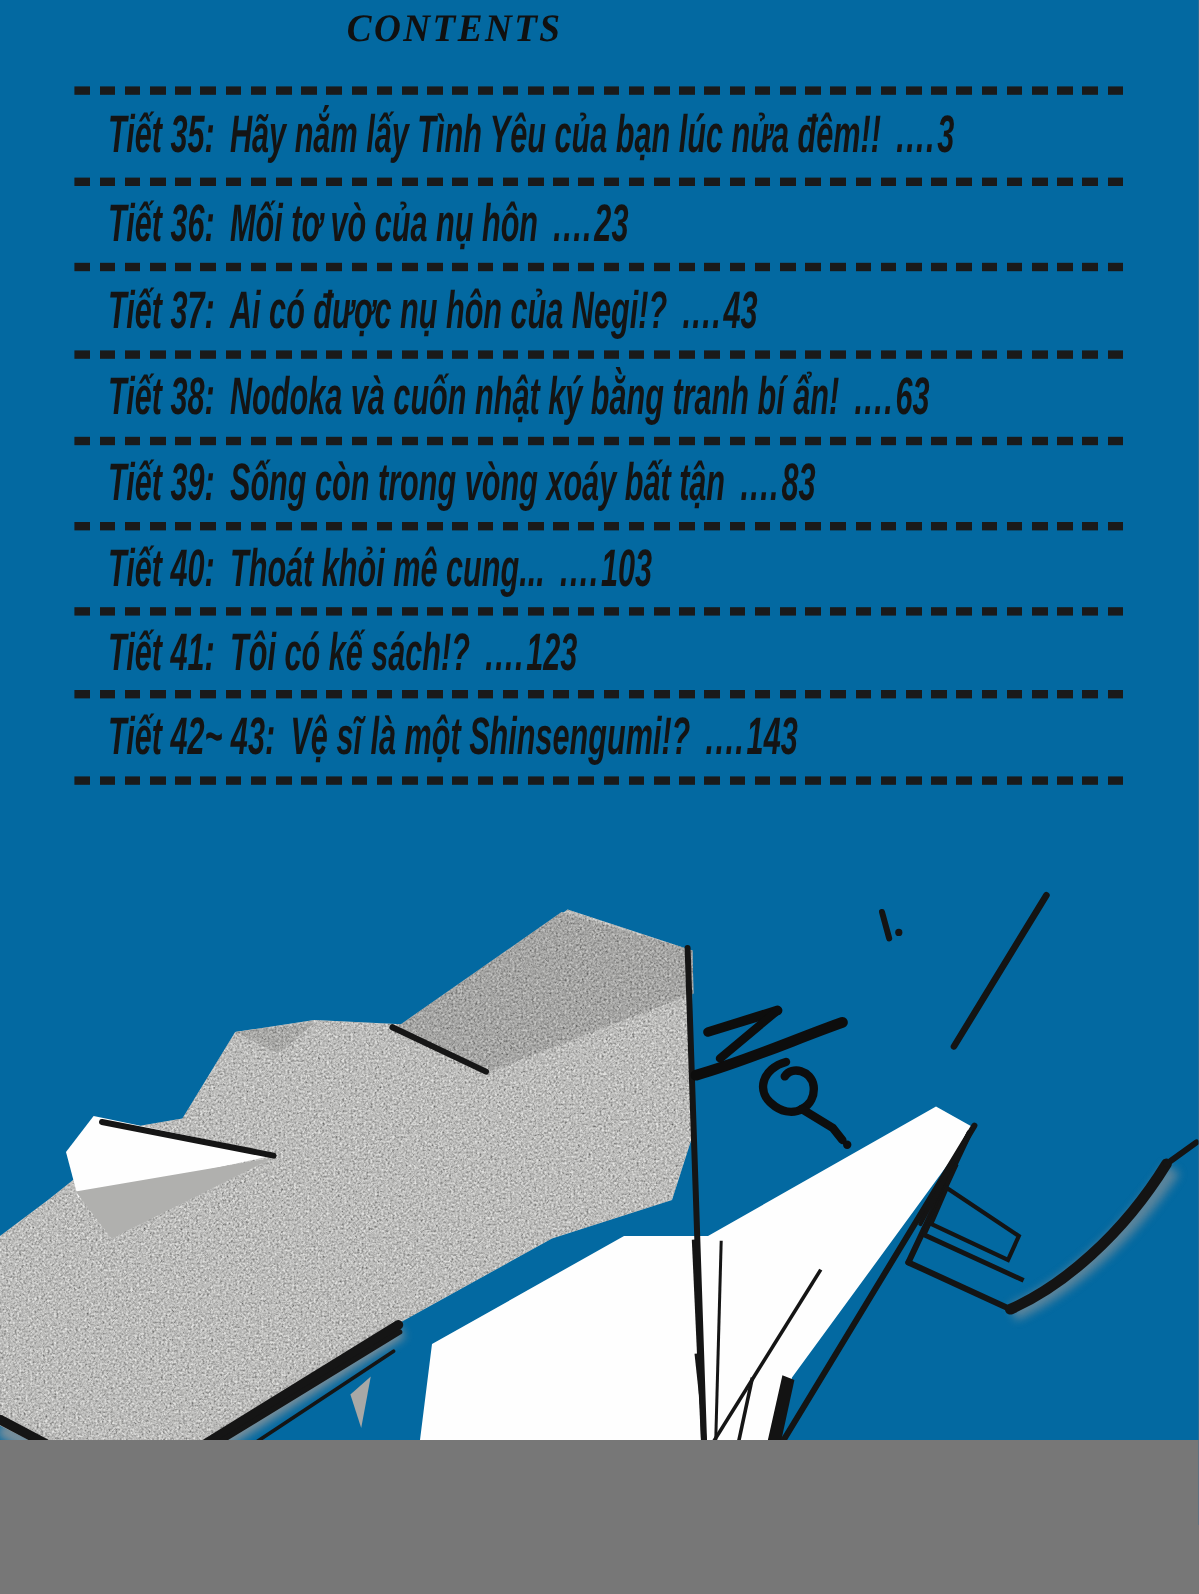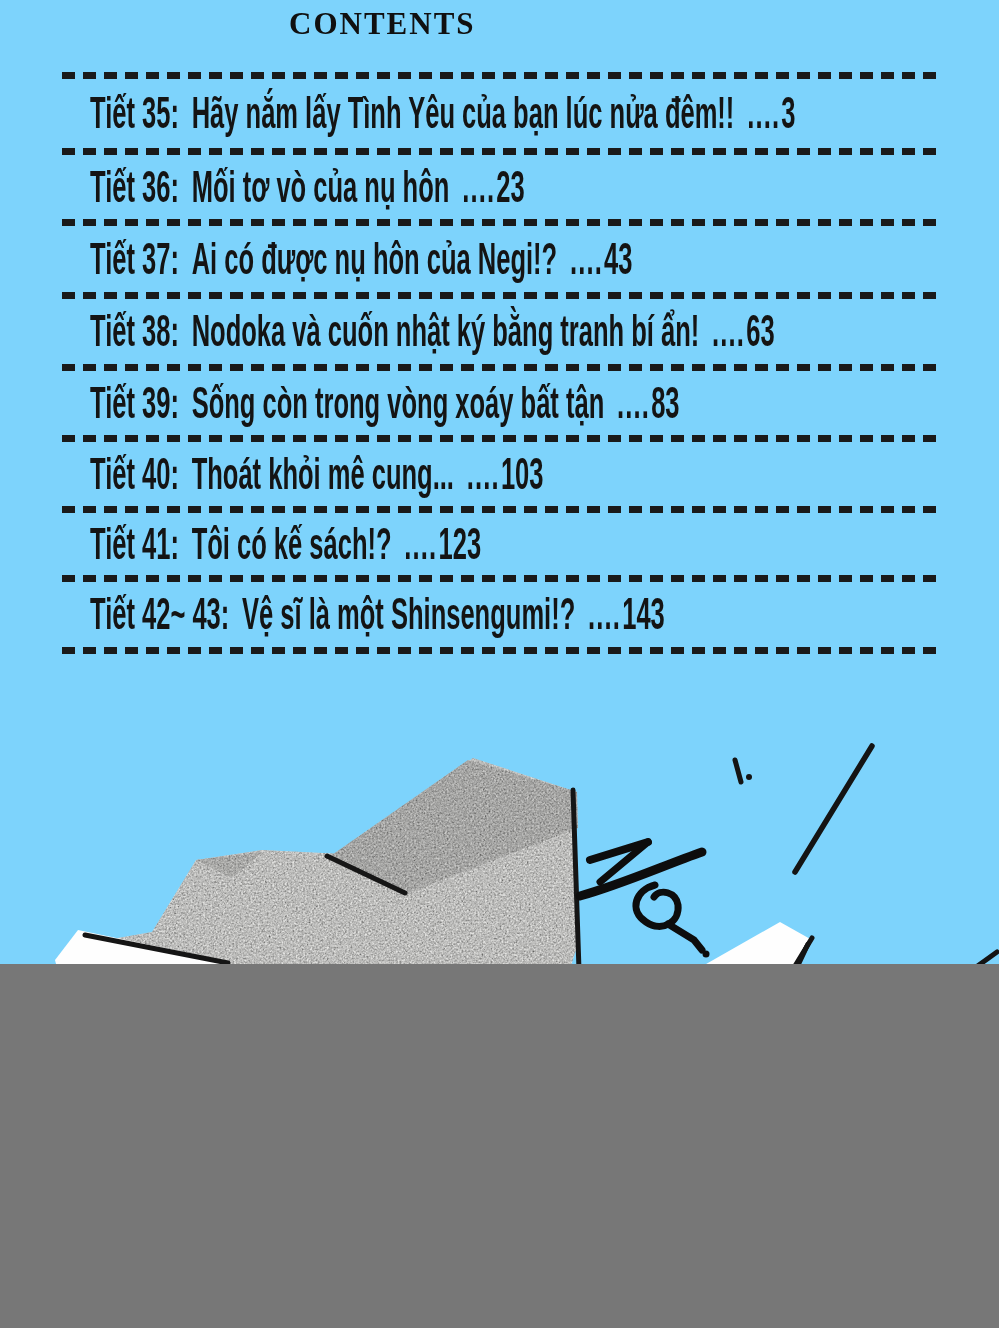--- a/index.html
+++ b/index.html
@@ -1,19 +1,20 @@
 <!DOCTYPE html>
 <html><head>
 <meta charset="utf-8">
 <style>
   html,body{margin:0;padding:0;background:#777;}
   #page{
-    position:relative;width:999px;height:964px;margin:0 auto;
-    background:#7dd3fc;overflow:hidden;
+    position:relative;width:999px;height:1200px;margin:0 auto;
+    background:#0369a1;overflow:hidden;
     font-family:"Liberation Sans",sans-serif;
+    font-style:italic;
   }
   .contents-title{
     position:absolute;left:289px;top:5px;
     font-family:"Liberation Serif",serif;font-weight:700;
     font-size:31px;letter-spacing:2px;color:#101010;
     transform:scaleY(1.05);transform-origin:0 0;
   }
   .divider{
     position:absolute;left:62px;width:878px;height:7px;
     background:repeating-linear-gradient(90deg,#1a1a1a 0 13px,transparent 13px 21px);

